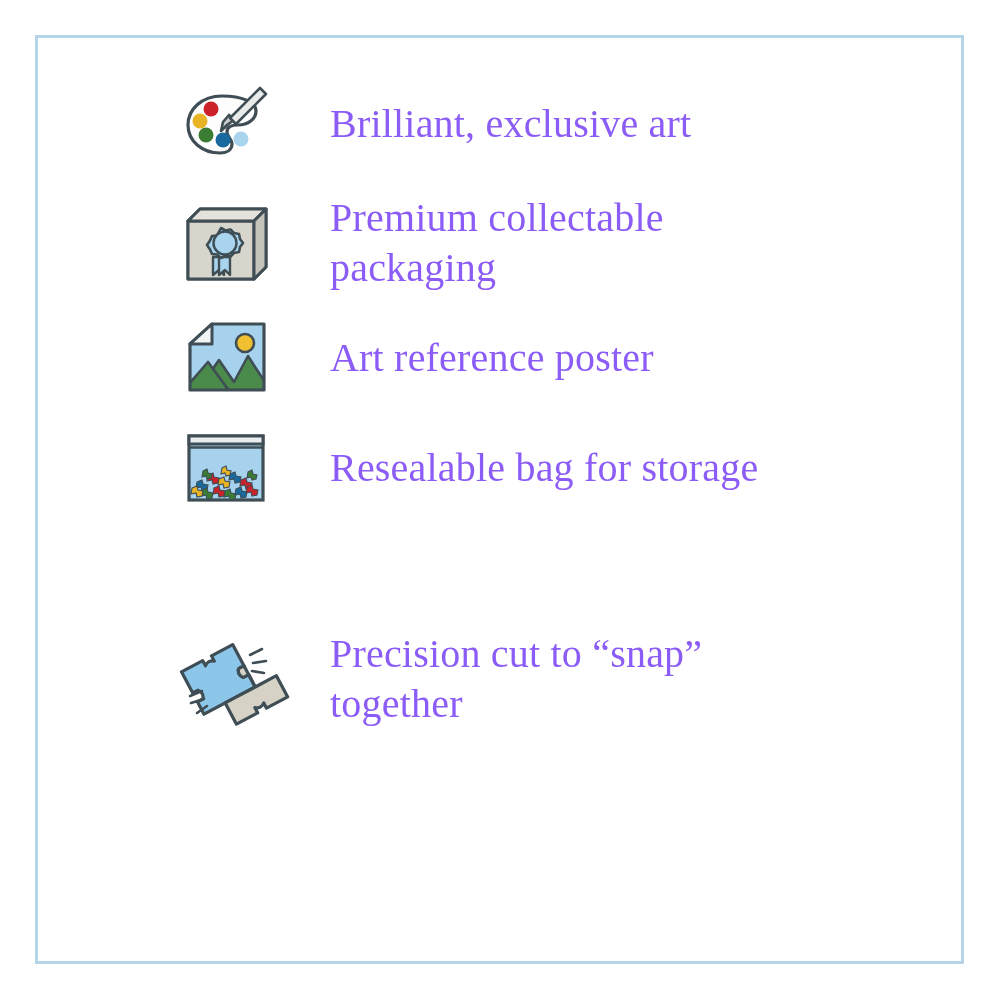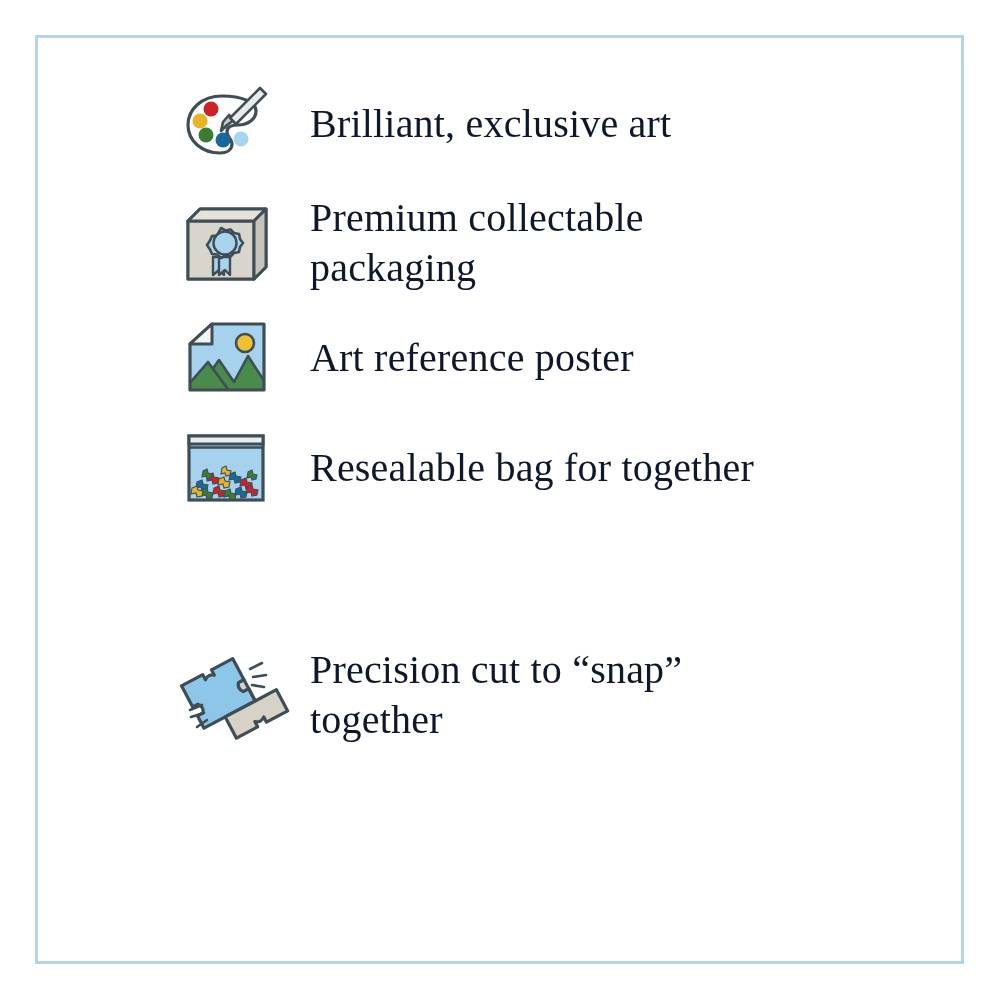--- a/index.html
+++ b/index.html
@@ -30,36 +30,36 @@
   .feature-icon {
     width:96px;
     height:96px;
     flex:0 0 96px;
     display:flex;
     align-items:center;
     justify-content:center;
   }
   .feature-icon svg { display:block; overflow:visible; }
   .feature-label {
-    margin-left:36px;
-    color:#0f172a;
+    margin-left:56px;
+    color:#8b5cf6;
     font-family:"Liberation Serif", "DejaVu Serif", serif;
     font-size:40px;
     line-height:50px;
     letter-spacing:0.2px;
     white-space:pre-line;
     font-weight:400;
   }
   
   .row-0 { top:38px; }
   .row-1 { top:155px; }
   .row-2 { top:272px; }
   .row-3 { top:382px; }
   .row-4 { top:490px; }
-  .row-5 { top:607px; }
+  .row-5 { top:591px;align-items:flex-end; }
 </style>
 </head>
 <body>
 
 <div id="card">
   <div id="list">
 
     <div class="feature-row row-0">
       <div class="feature-icon">
         <svg width="96" height="96" viewBox="0 0 96 96">
@@ -132,21 +132,21 @@
             <path d="M47 71 l5 -2 1 4 5 1 -1 5 -5 1 -1 -4 -5 1 z" fill="#3a7d32"></path>
             <path d="M58 69 l5 -2 1 4 5 1 -1 5 -5 1 -1 -4 -5 1 z" fill="#17699e"></path>
             <path d="M69 67 l5 -2 1 4 5 1 -1 5 -5 1 -1 -4 -5 1 z" fill="#cc2229"></path>
             <path d="M14 68 l5 -2 1 4 5 1 -1 5 -5 1 -1 -4 -5 1 z" fill="#e8b424"></path>
             <path d="M44 48 l4 -2 1 4 4 1 -1 4 -4 1 -1 -3 -4 1 z" fill="#e8b424"></path>
             <path d="M25 51 l4 -2 1 4 4 1 -1 4 -4 1 -1 -3 -4 1 z" fill="#3a7d32"></path>
             <path d="M70 52 l4 -2 1 4 4 1 -1 4 -4 1 -1 -3 -4 1 z" fill="#3a7d32"></path>
           </g>
         </svg>
       </div>
-      <div class="feature-label">Resealable bag for together</div>
+      <div class="feature-label">Resealable bag for storage</div>
     </div>
 
 
     <div class="feature-row row-5">
       <div class="feature-icon">
         <svg width="96" height="96" viewBox="0 0 96 96">
           <g transform="rotate(-28 48 48)">
             <path d="M13 19 L37 19 L37 25 a7 7 0 0 1 10 0 L47 19 L71 19 L71 43 L65 43 a7 7 0 0 0 0 10 L71 53 L71 67 L13 67 L13 53 L19 53 a7 7 0 0 0 0 -10 L13 43 Z" fill="#8cc7ea" stroke="#3f4d55" stroke-width="3.2" stroke-linejoin="round"></path>
             <path d="M71 43 L65 43 a7 7 0 0 0 0 10 L71 53 L71 67 L95 67 L95 91 L71 91 L71 85 a7 7 0 0 1 -10 0 L61 91 L37 91 L37 67 L71 67 Z" fill="#d6d3c6" stroke="#3f4d55" stroke-width="3.2" stroke-linejoin="round"></path>
           </g>

